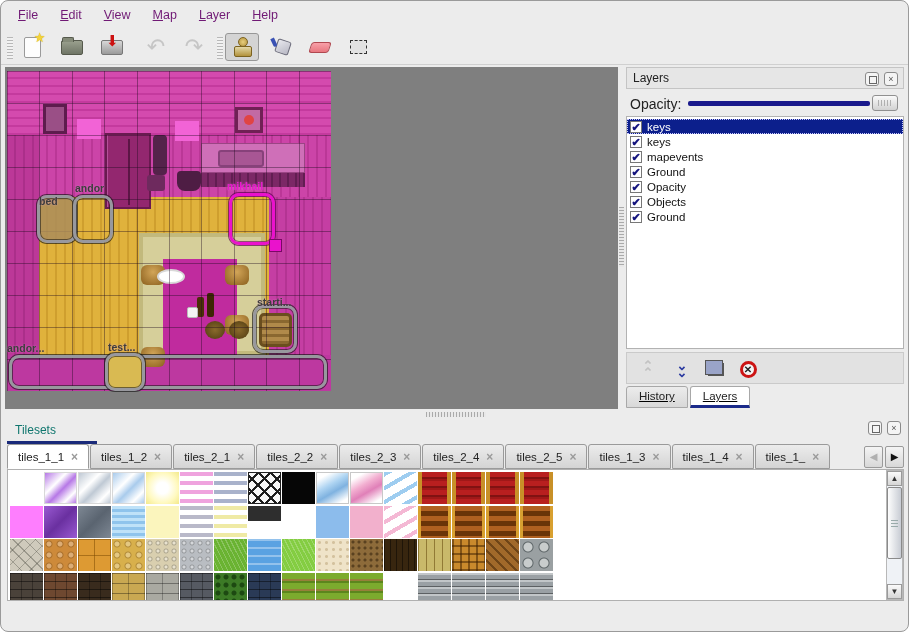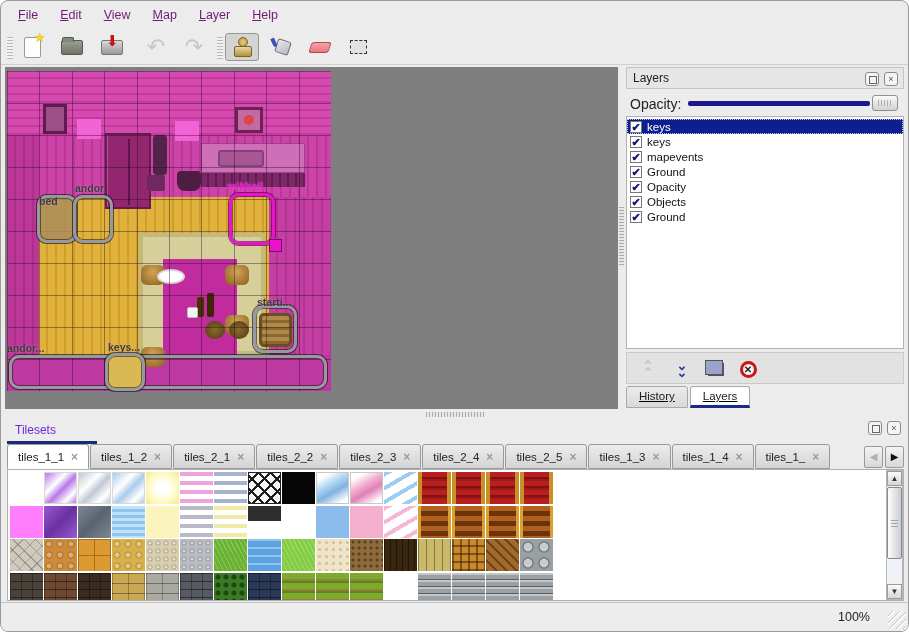--- a/index.html
+++ b/index.html
@@ -85,21 +85,21 @@
   .icon-dup::before { content:""; position:absolute; left:-4px; top:-4px; width:16px; height:13px; background:#9aa4c8; border:1px solid #555; }
   .icon-del { width:17px; height:17px; border:3px solid #cc1414; border-radius:50%; background:#f4f4f4;
               color:#222; font-size:10px; font-weight:bold; line-height:11px; text-align:center; }
   #bottom-tabs { position:absolute; left:0; top:319px; height:23px; display:flex;text-decoration:underline; }
   .btab { height:22px; padding:3px 12px; font-size:11.5px; color:#222; background:linear-gradient(#ececec,#d8d8d8);
           border:1px solid #a8a8a8; border-radius:3px 3px 0 0; margin-right:2px; }
   .btab.active { background:#fff; border-bottom:3px solid #1a2a8a; font-weight:normal; }
 
   
   #tilesets-panel { position:absolute; left:4px; top:418px; width:901px; height:184px; }
-  #tilesets-title { position:absolute; left:10px; top:4px; font-size:12px; color:#6d28d9; }
+  #tilesets-title { position:absolute; left:10px; top:4px; font-size:12px; color:#0f766e; }
   #tilesets-underline { position:absolute; left:2px; top:22px; width:90px; height:3px; background:#1a2a7a; }
   #tileset-tabs { position:absolute; left:2px; top:25px; right:44px; height:25px; display:flex; overflow:hidden; }
   .ttab { flex:none; height:25px; display:flex; align-items:center; gap:7px; padding:0 10px; font-size:11.5px; color:#222;
           background:linear-gradient(#ececec,#d4d4d4); border:1px solid #9a9a9a; border-radius:3px 3px 0 0; margin-right:1px; justify-content:center; }
   .ttab.active { background:#fff; border-bottom-color:#fff; }
   .ttab .x { color:#9a9a9a; font-size:12px; font-weight:bold; }
   .tab-scroll { position:absolute; top:27px; width:19px; height:22px; border:1px solid #9a9a9a; border-radius:2px;
                 background:linear-gradient(#f4f4f4,#d8d8d8); text-align:center; font-size:10px; line-height:20px; }
   #tab-scroll-left { right:23px; color:#b0b0b0; } #tab-scroll-right { right:2px; color:#111; }
   #palette { position:absolute; left:2px; top:50px; right:2px; height:132px; background:#fff; border:1px solid #b0b0b0; overflow:hidden; }
@@ -212,21 +212,21 @@
           <div class="map-obj" style="left: 30px; top: 124px; width: 40px; height: 48px; background: rgba(170, 140, 90, 0.85);"></div>
           <div class="map-label" style="left: 32px; top: 124px;">bed</div>
           <div class="map-obj" style="left: 66px; top: 124px; width: 40px; height: 48px;"></div>
           <div class="map-label" style="left: 68px; top: 111px;">andor</div>
           <div class="map-obj selected" style="left: 222px; top: 122px; width: 46px; height: 52px;"></div>
           <div class="obj-handle" style="left: 262px; top: 168px;"></div>
           <div class="map-label sel" style="left: 220px; top: 109px;">mikhail</div>
           <div class="map-obj" style="left: 2px; top: 284px; width: 318px; height: 34px;"></div>
           <div class="map-label" style="left: 0px; top: 271px;">andor...</div>
           <div class="map-obj" style="left: 98px; top: 282px; width: 40px; height: 38px; background: rgb(217, 186, 82);"></div>
-          <div class="map-label" style="left: 101px; top: 270px;">keys...</div>
+          <div class="map-label" style="left: 101px; top: 270px;">test...</div>
           <div class="map-obj" style="left: 246px; top: 234px; width: 44px; height: 48px;"></div>
           <div class="map-label" style="left: 250px; top: 225px;">starti...</div>
         </div>
     </div>
   </div>
 
   <div class="splitter-v">
       <div class="grip"></div>
     </div>
   <div class="splitter-h">
@@ -417,18 +417,14 @@
           <div class="tile" style="background-color: rgb(154, 160, 164); background-image: repeating-linear-gradient(rgba(255, 255, 255, 0.4) 0px, rgba(255, 255, 255, 0.4) 2px, transparent 2px, transparent 6px, rgba(0, 0, 0, 0.4) 6px, rgba(0, 0, 0, 0.4) 7px);"></div>
         </div>
       </div>
     <div id="palette-scroll">
       <div class="sbtn" style="top:0">▲</div>
       <div id="palette-thumb"></div>
       <div class="sbtn" style="bottom:0">▼</div>
     </div>
   </div>
 
-  <div id="statusbar">
-    <span id="zoom-level">100%</span>
-    <div id="resize-grip"></div>
-  </div>
 
 </div>
 
 </body></html>

